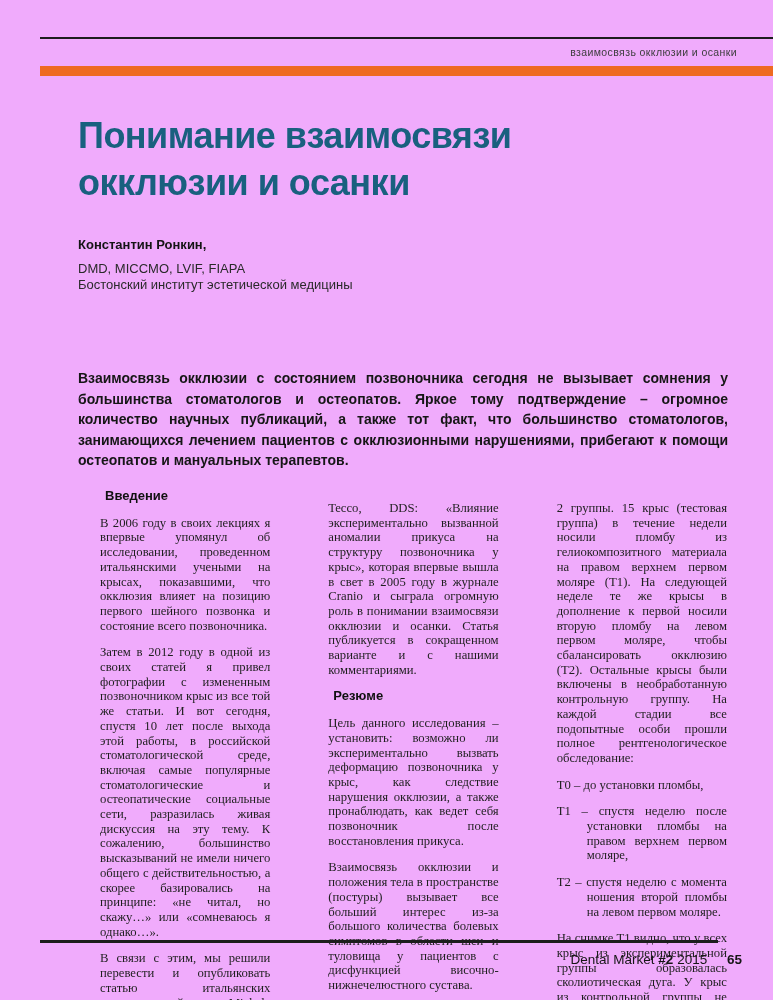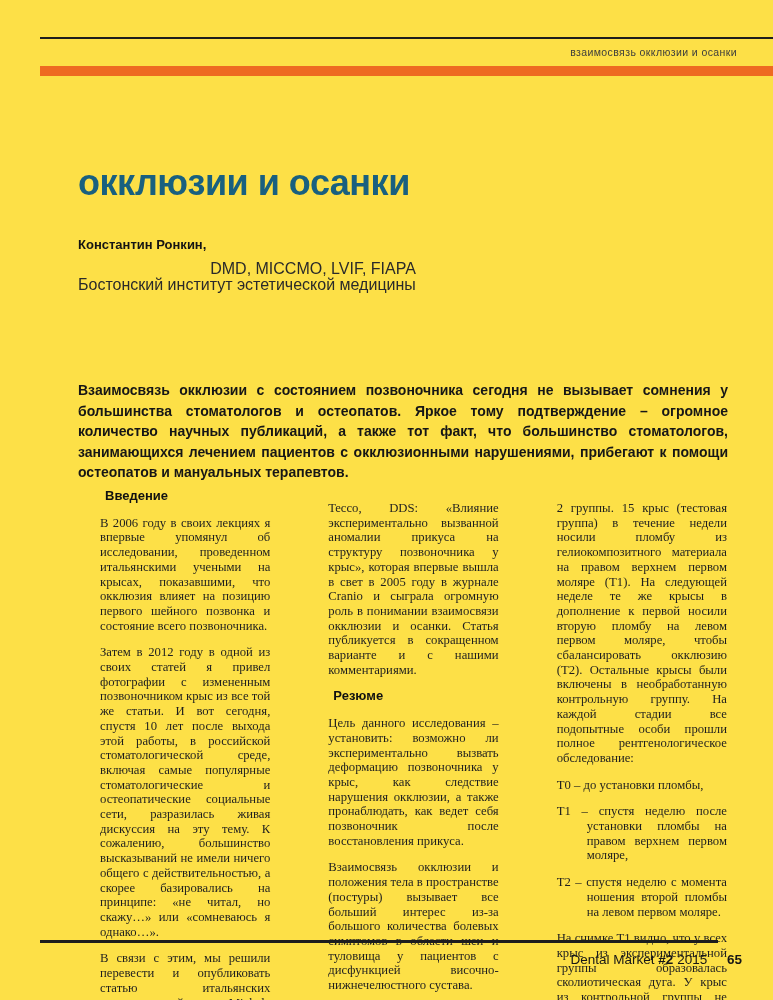--- a/index.html
+++ b/index.html
@@ -1,21 +1,21 @@
 <!DOCTYPE html>
 <html lang="ru"><head>
 <meta charset="utf-8">
 <style>
   html, body { margin: 0; padding: 0; background: #e9e9e9; }
   .page {
     position: relative;
     width: 773px;
     height: 1000px;
     margin: 0 auto;
-    background: #fde047;
+    background: #f0abfc;
     font-family: "Liberation Sans", sans-serif;
     overflow: hidden;
   }
   .top-rule {
     position: absolute;
     left: 40px; right: 0; top: 37px;
     height: 2px;
     background: #1d1d1d;
   }
   .kicker {
@@ -42,28 +42,27 @@
     letter-spacing: -0.5px;
   }
   .author-block { position: absolute; left: 78px; top: 237px; }
   .author-name {
     font-size: 13px;
     font-weight: bold;
     color: #141414;
     margin-bottom: 9px;
   }
   .author-cred, .author-affil {
-    font-size: 16px;
+    font-size: 13px;
     color: #2a2a2a;
     line-height: 15.5px;
-    text-align: right;
   }
   .lead {
     position: absolute;
-    left: 78px; top: 380px;
+    left: 78px; top: 368px;
     width: 650px;
     font-size: 14px;
     font-weight: bold;
     line-height: 20.5px;
     color: #161616;
     text-align: justify;
   }
   .columns {
     position: absolute;
     left: 88px; top: 489px;
@@ -115,21 +114,21 @@
 
 <div class="page">
 
   <div class="top-rule"></div>
 
   <div class="kicker">взаимосвязь окклюзии и осанки</div>
 
   <div class="accent-bar"></div>
 
   <h1 class="article-title">
-    <br>
+    <span>Понимание взаимосвязи</span><br>
     <span>окклюзии и осанки</span>
   </h1>
 
   <div class="author-block">
     <div class="author-name">Константин Ронкин,</div>
     <div class="author-cred">DMD, MICCMO, LVIF, FIAPA</div>
     <div class="author-affil">Бостонский институт эстетической медицины</div>
   </div>
 
   <div class="lead">Взаимосвязь окклюзии с состоянием позвоночника сегодня не вызывает сомнения у большинства стоматологов и остеопатов. Яркое тому подтверждение – огромное количество научных публикаций, а также тот факт, что большинство стоматологов, занимающихся лечением пациентов с окклюзионными нарушениями, прибегают к помощи остеопатов и мануальных терапевтов.</div>

